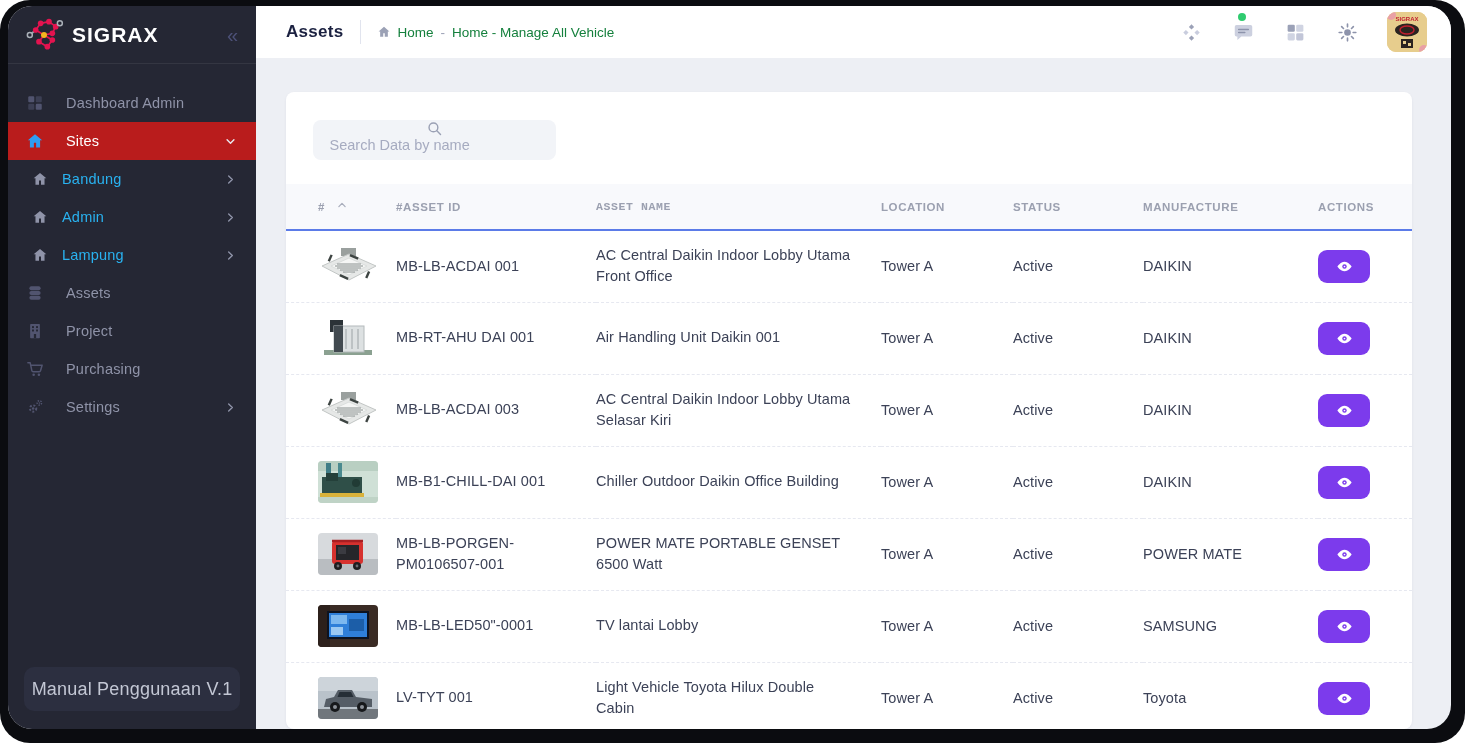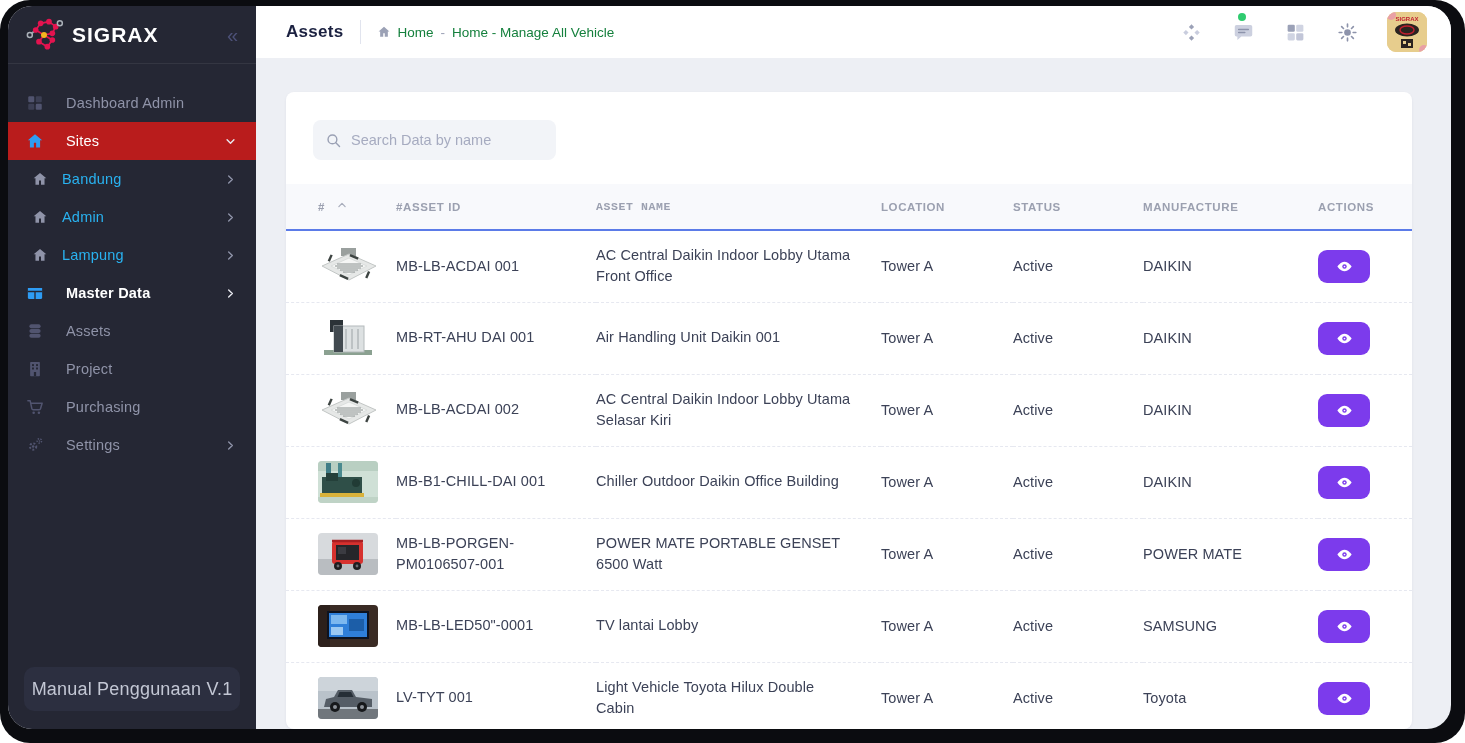--- a/index.html
+++ b/index.html
@@ -43,21 +43,21 @@
   .tb-icons { margin-left:auto; display:flex; align-items:center; gap:28px; }
   .tb-icon-btn { position:relative; background:none; border:none; cursor:pointer; width:24px; height:24px; display:inline-flex; align-items:center; justify-content:center; }
   .tb-icon-btn svg { width:21px; height:21px; }
   .notif-dot { position:absolute; top:-7px; left:7px; width:8px; height:8px; border-radius:50%; }
   .avatar { width:40px; height:40px; border-radius:9px; overflow:hidden; cursor:pointer; border:none; padding:0; background:#e7cd8d; }
   .avatar svg { width:40px; height:40px; display:block; }
 
   .content { flex:1 1 auto; padding:34px 39px 0 30px; min-height:0; }
   .card { background:#ffffff; border-radius:8px; box-shadow:0 1px 3px rgba(30,40,90,.06); height:100%; padding-top:28px; }
 
-  .search-wrap { margin:0 27px 24px 27px; width:243px; height:40px; background:#f2f4f8; border-radius:8px; display:flex; align-items:center; padding:0 12px; }
+  .search-wrap { margin:0 27px 24px 27px; width:243px; height:40px; background:#f2f4f8; border-radius:8px; display:flex; align-items:center; padding:0 12px;flex-direction:column; }
   .search-wrap svg { width:17px; height:17px; color:#9aa0b4; flex-shrink:0; }
   .search-input { border:none; outline:none; background:transparent; margin-left:9px; font-size:14.5px; color:#3c4257; width:100%; font-family:inherit; }
   .search-input::placeholder { color:#a6abc0; }
 
   table.assets { width:1126px; border-collapse:collapse; table-layout:fixed; }
   thead th { background:#f8f9fc; height:46px; font-size:11.5px; color:#9ba0b0; text-align:left; font-weight:bold; letter-spacing:.6px; border-bottom:2px solid #5b7be8; }
   thead th:first-child { padding-left:32px; }
   thead th.center { text-align:left;font-family:Liberation Mono, monospace; }
   th .sort-caret { display:inline-flex; margin-left:12px; color:#a9aebc; vertical-align:1px; }
   th .sort-caret svg { width:10px; height:10px; transform:rotate(-90deg); }
@@ -162,34 +162,20 @@
                 <path d="M12 3 2.5 11h2.7v9.5h5.3v-6.2h3v6.2h5.3V11h2.7z"></path>
               </svg>
             </span>
             <span class="mi-label">Lampung</span>
             <span class="mi-chevron right">
               <svg viewBox="0 0 24 24" fill="none" stroke="currentColor" stroke-width="3" stroke-linecap="round" stroke-linejoin="round">
                 <path d="M8 4.5 16 12 8 19.5"></path>
               </svg>
             </span>
           </div>
-          <div class="menu-item bold">
-            <span class="mi-icon">
-              <svg viewBox="0 0 24 24" fill="currentColor">
-                <rect x="2.5" y="4" width="19" height="16" rx="2"></rect>
-                <path d="M2.5 10h19M12 10v10M2.5 4.5h19" stroke="#252734" stroke-width="1.8"></path>
-              </svg>
-            </span>
-            <span class="mi-label">Master Data</span>
-            <span class="mi-chevron right">
-              <svg viewBox="0 0 24 24" fill="none" stroke="currentColor" stroke-width="3" stroke-linecap="round" stroke-linejoin="round">
-                <path d="M8 4.5 16 12 8 19.5"></path>
-              </svg>
-            </span>
-          </div>
           <div class="menu-item ">
             <span class="mi-icon">
               <svg viewBox="0 0 24 24" fill="currentColor">
                 <rect x="4.5" y="3" width="15" height="5.2" rx="2.6"></rect>
                 <rect x="4.5" y="9.4" width="15" height="5.2" rx="2.6"></rect>
                 <rect x="4.5" y="15.8" width="15" height="5.2" rx="2.6"></rect>
               </svg>
             </span>
             <span class="mi-label">Assets</span>
           </div>
@@ -432,21 +418,21 @@
                           <g fill="#3d4442">
                             <rect x="-4" y="-12.5" width="9" height="2.4" transform="rotate(24)"></rect>
                             <rect x="-5" y="10" width="9" height="2.4" transform="rotate(24)"></rect>
                             <rect x="-22" y="-4" width="2.4" height="7" transform="rotate(24)"></rect>
                             <rect x="19" y="-4" width="2.4" height="7" transform="rotate(24)"></rect>
                           </g>
                         </g>
                       </svg>
                     </span>
                   </td>
-                  <td class="id-cell">MB-LB-ACDAI 002</td>
+                  <td class="id-cell">MB-LB-ACDAI 003</td>
                   <td class="name-cell">AC Central Daikin Indoor Lobby Utama Selasar Kiri</td>
                   <td>Tower A</td>
                   <td>Active</td>
                   <td>DAIKIN</td>
                   <td>
                     <button class="view-btn">
                       <span style="display:inline-flex;">
                         <svg viewBox="0 0 24 24">
                           <path d="M12 5.2C6.2 5.2 2 12 2 12s4.2 6.8 10 6.8S22 12 22 12 17.8 5.2 12 5.2z" fill="#fff"></path>
                           <circle cx="12" cy="12" r="3.1" fill="#7c3bec"></circle>

